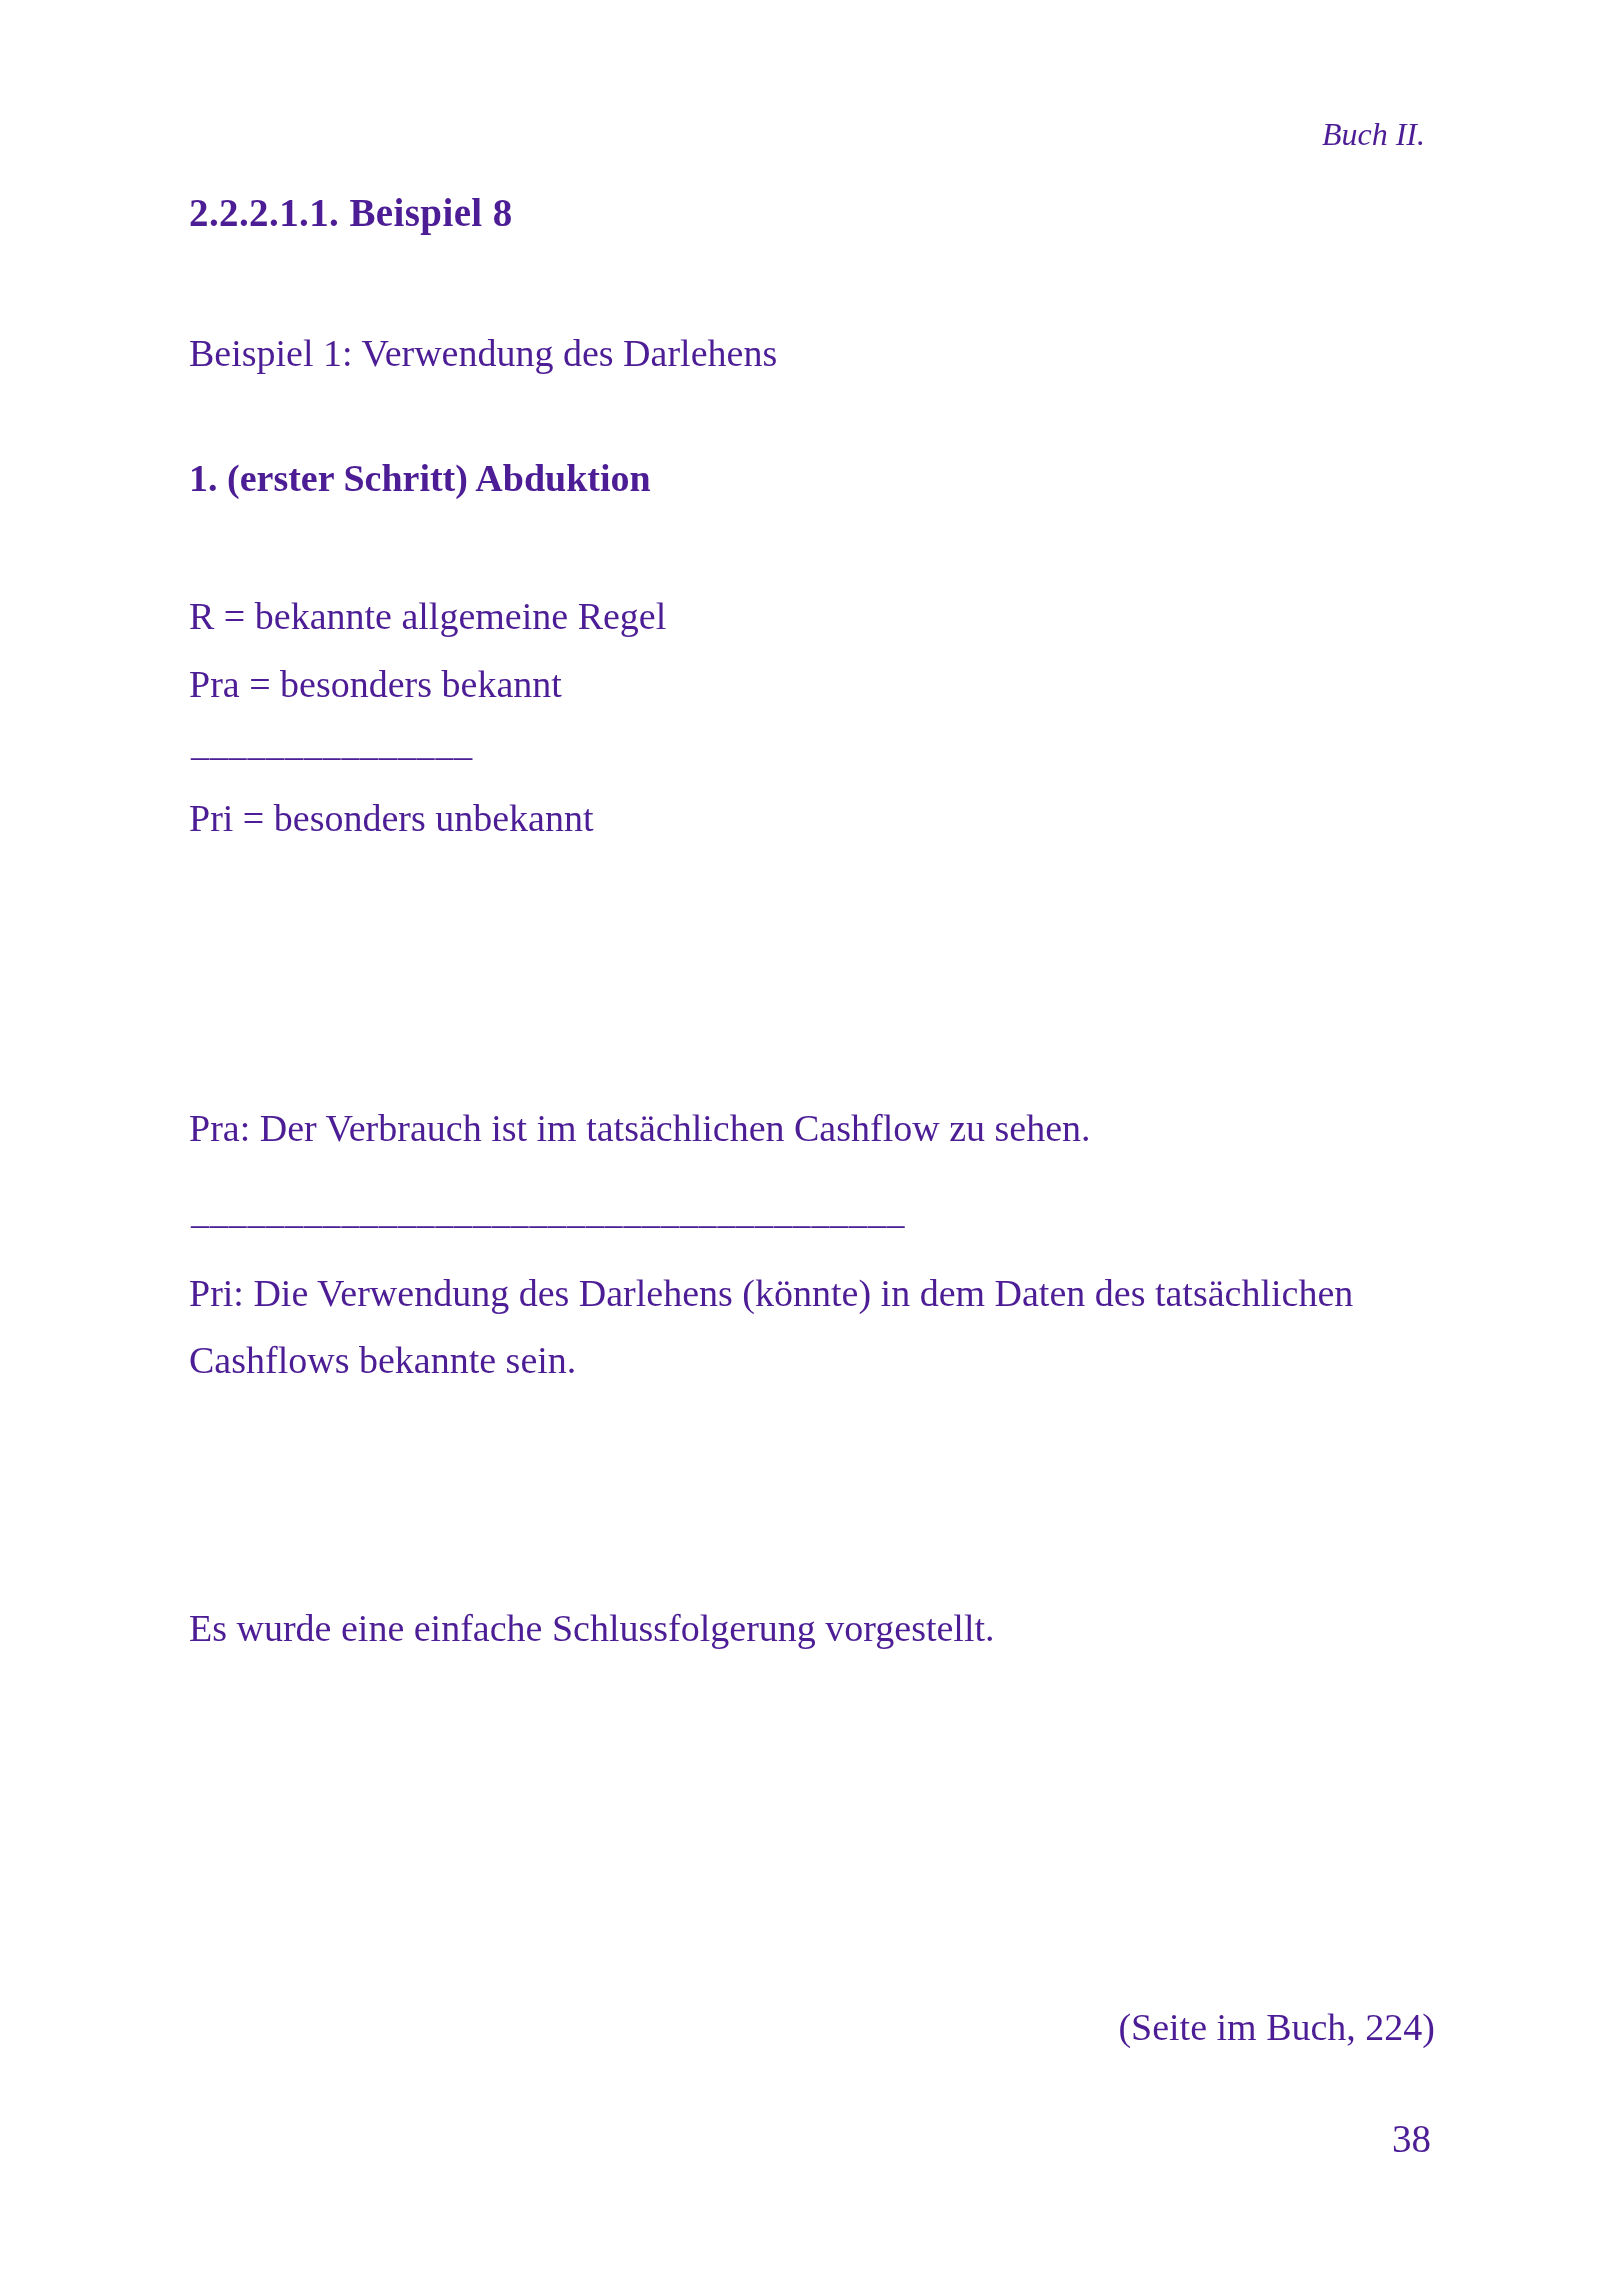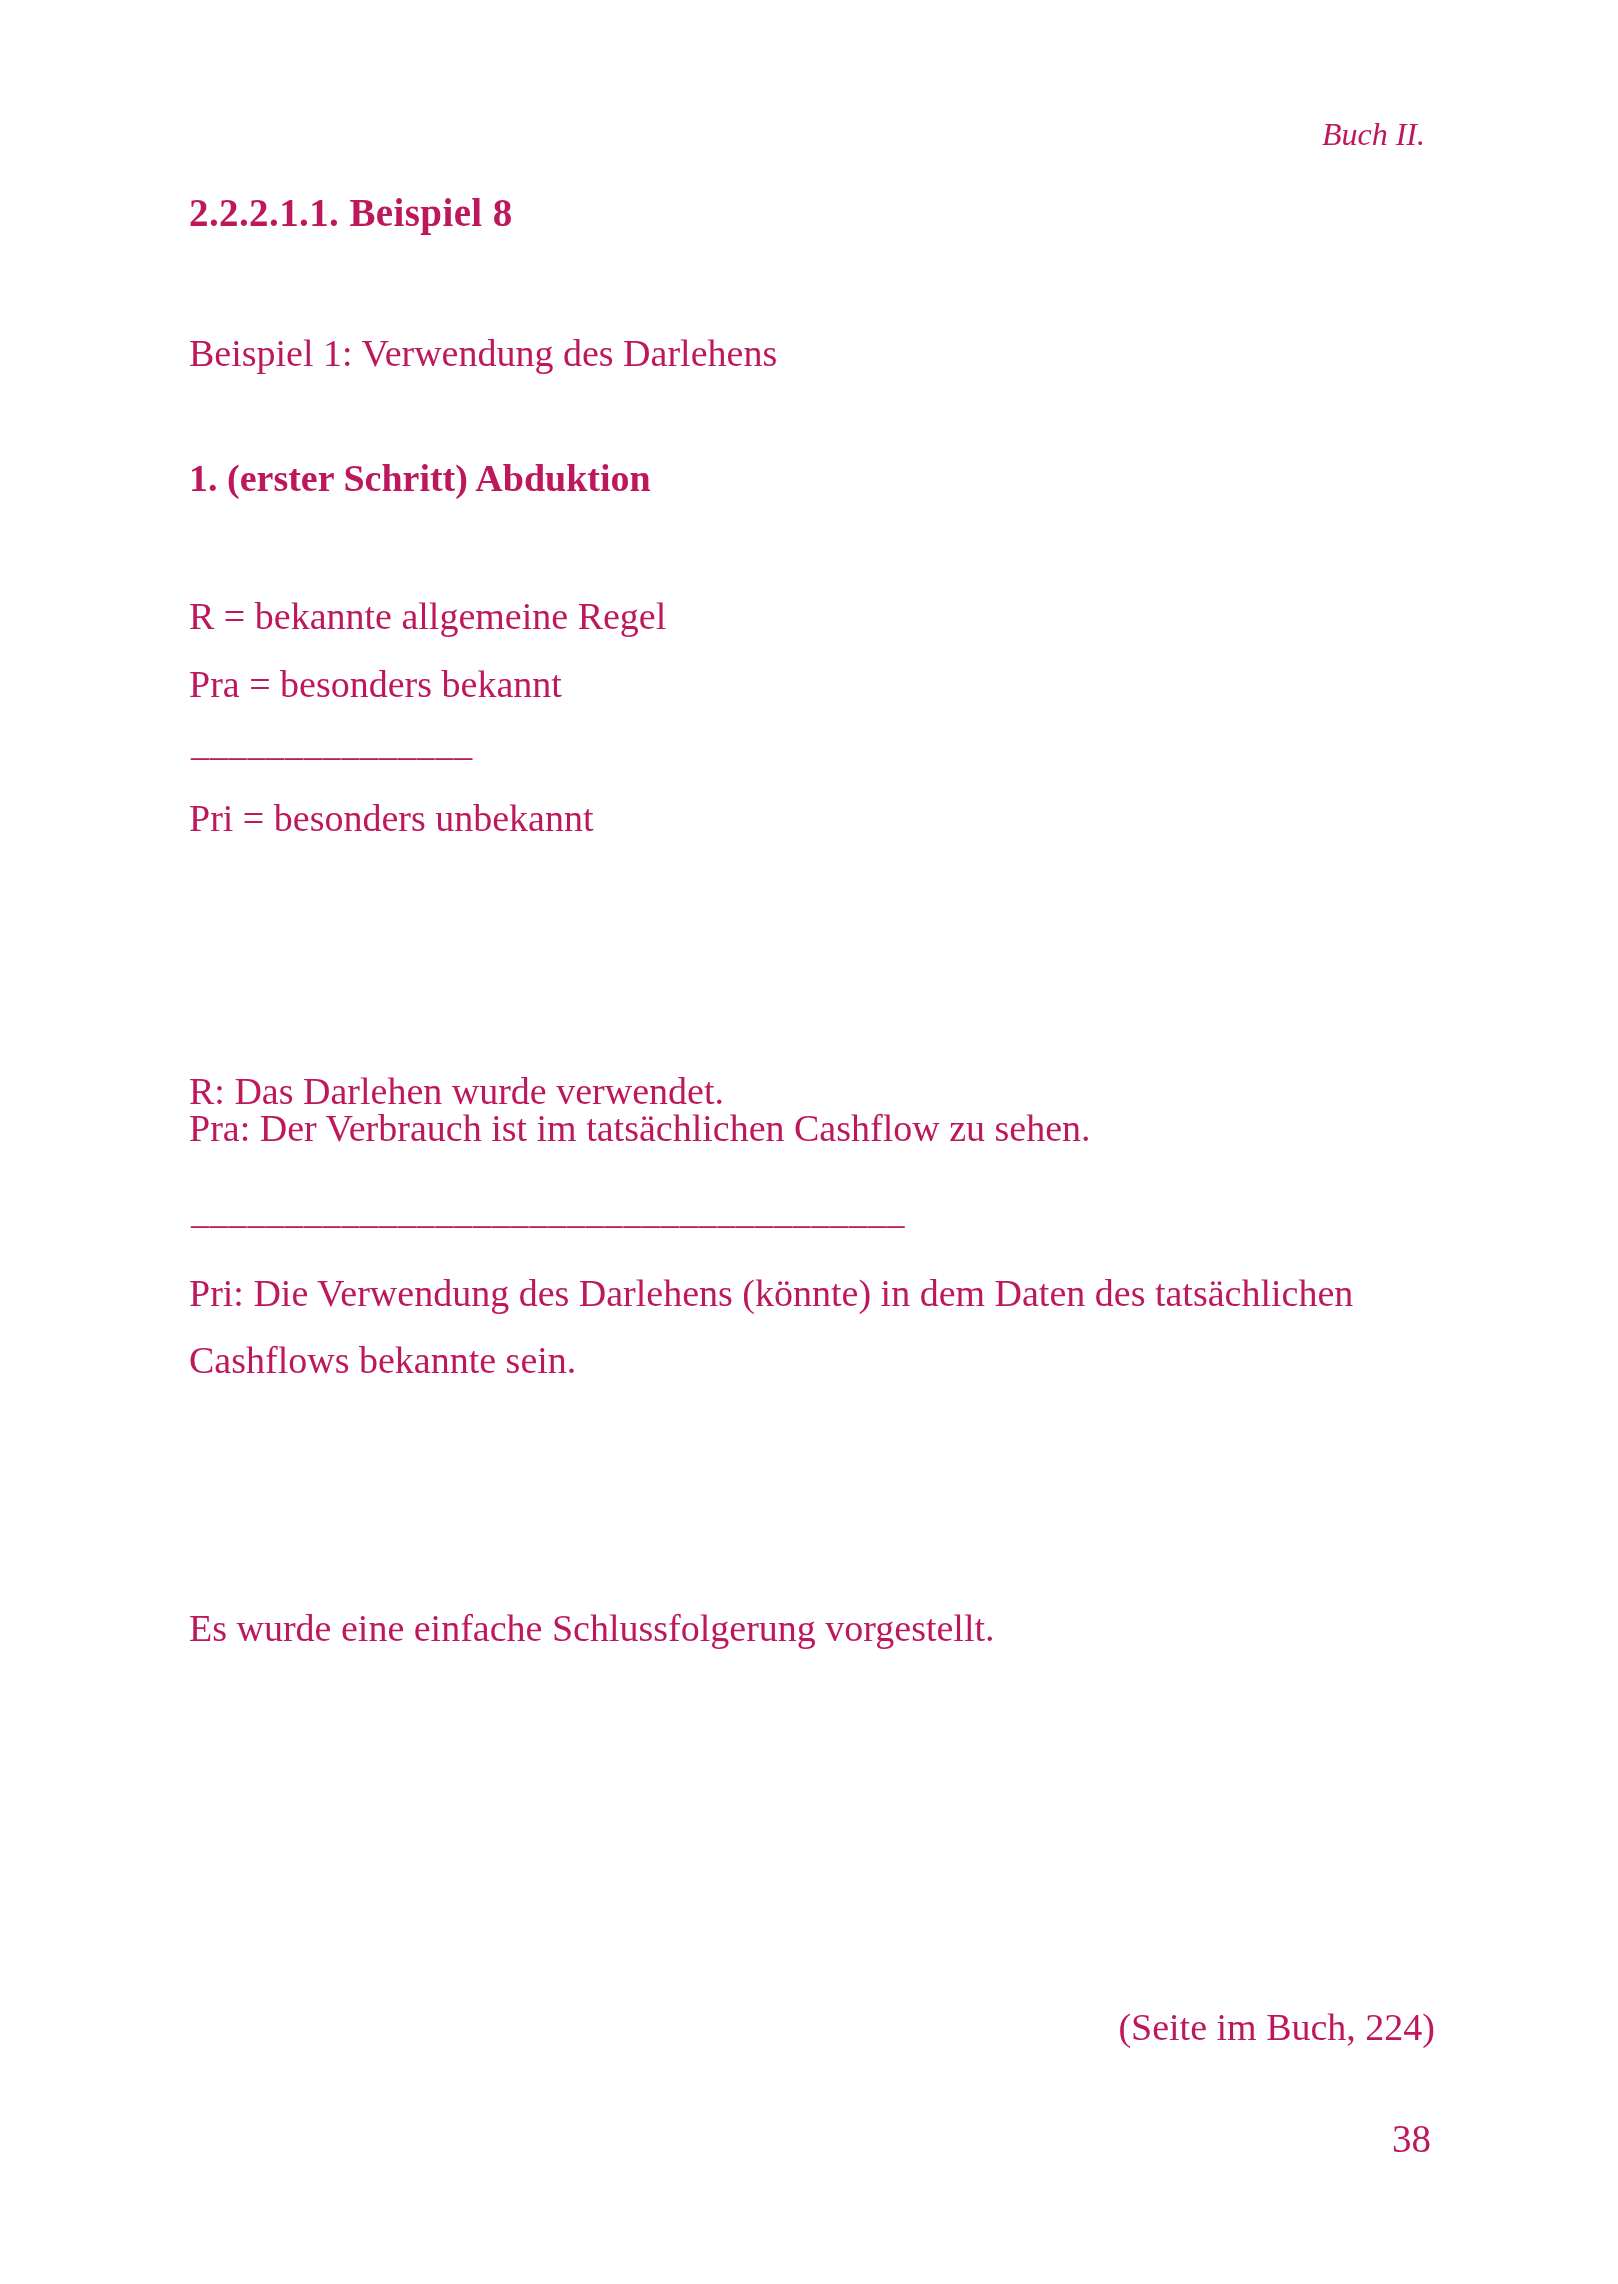--- a/index.html
+++ b/index.html
@@ -5,21 +5,21 @@
   html, body {
     margin: 0;
     padding: 0;
     background: #ffffff;
   }
   .page {
     position: relative;
     width: 1619px;
     height: 2284px;
     background: #ffffff;
-    color: #be185d;
+    color: #4c1d95;
     font-family: "Liberation Serif", "DejaVu Serif", serif;
     overflow: hidden;
   }
   .abs { position: absolute; white-space: nowrap; }
   .body-text {
     font-size: 38px;
     line-height: 1.25;
     letter-spacing: 0px;
   }
   .heading {
@@ -62,21 +62,20 @@
   <div class="abs subheading" style="top:456px; left:189px;">1. (erster Schritt) Abduktion</div>
 
   <div class="abs body-text" style="top:661px; left:189px;">Pra = besonders bekannt</div>
 
   <div class="abs body-text" style="top:593px; left:189px;">R = bekannte allgemeine Regel</div>
 
   <div class="abs divider" style="top:738px; left:191px;">–––––––––––––––</div>
 
   <div class="abs body-text" style="top:795px; left:189px;">Pri = besonders unbekannt</div>
 
-  <div class="abs body-text" style="top:1068px; left:189px;">R: Das Darlehen wurde verwendet.</div>
 
   <div class="abs body-text" style="top:1105px; left:189px;">Pra: Der Verbrauch ist im tatsächlichen Cashflow zu sehen.</div>
 
   <div class="abs divider" style="top:1206px; left:191px;">––––––––––––––––––––––––––––––––––––––</div>
 
   <div class="abs body-text wrap-par" style="top:1260px; left:189px;">Pri: Die Verwendung des Darlehens (könnte) in dem Daten des tatsächlichen Cashflows bekannte sein.</div>
 
   <div class="abs body-text" style="top:1605px; left:189px;">Es wurde eine einfache Schlussfolgerung vorgestellt.</div>
 
   <div class="abs body-text right-align" style="top:2004px; right:184px;">(Seite im Buch, 224)</div>

